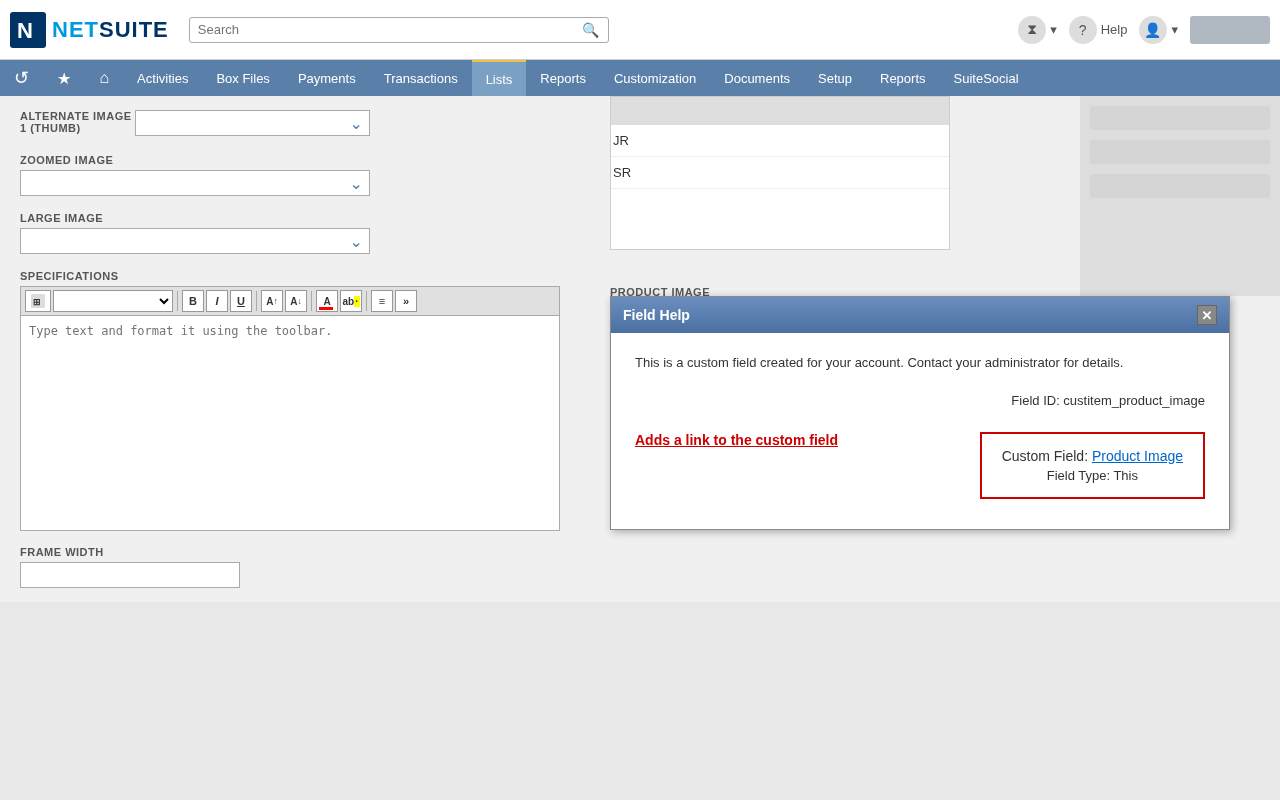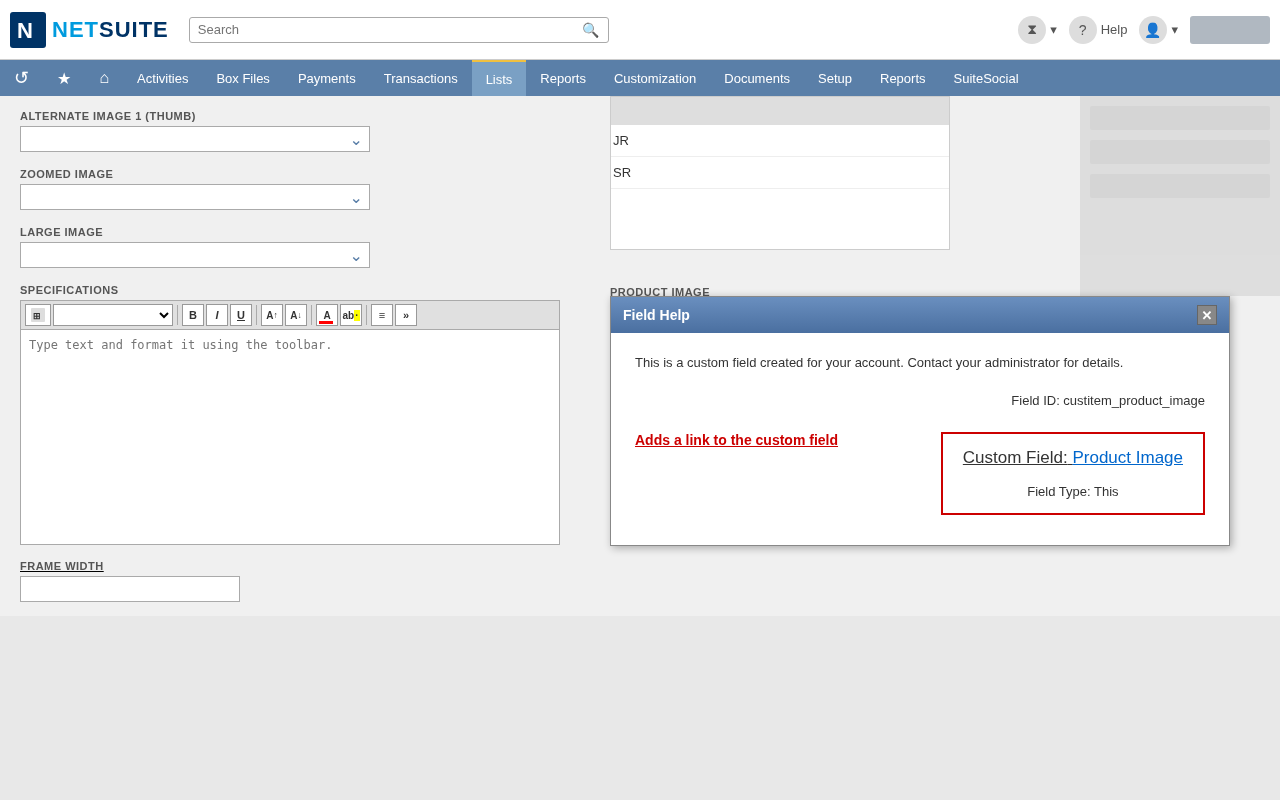--- a/index.html
+++ b/index.html
@@ -121,21 +121,21 @@
     .field-label {
       font-size: 11px;
       color: #555;
       font-weight: bold;
       margin-bottom: 4px;
       letter-spacing: 0.5px;
     }
 
     .field-col {
       display: flex;
-      flex-direction: column;
+      flex-direction: row;
     }
 
     .dropdown-input {
       display: flex;
       align-items: center;
       background: #fff;
       border: 1px solid #aaa;
       height: 26px;
       width: 100%;
       padding: 0 6px;
@@ -263,24 +263,23 @@
       text-decoration: underline;
       cursor: pointer;
     }
     .modal-right-box {
       border: 2px solid #cc0000;
       padding: 14px 20px;
       min-width: 200px;
       text-align: center;
     }
     .modal-custom-field {
-      font-size: 17px;
+      font-size: 14px;
       color: #333;
-      margin-bottom: 16px;
-      text-decoration: underline;
+      margin-bottom: 4px;
     }
     .modal-custom-field a {
       color: #0066cc;
       text-decoration: underline;
       cursor: pointer;
     }
     .modal-field-type {
       font-size: 13px;
       color: #333;
     }
@@ -456,21 +455,21 @@
         <div class="toolbar-divider"></div>
 
         <button class="toolbar-btn">≡</button>
         <button class="toolbar-btn">»</button>
       </div>
 
       
       <textarea class="text-area-editor" readonly="" placeholder="Type text and format it using the toolbar." style=""></textarea>
     </div>
 
-    <div style="margin-top: 12px; text-decoration: underline;">
+    <div style="margin-top: 12px;">
       <div class="field-label">FRAME WIDTH</div>
       <input type="text" class="frame-width-input" style="">
     </div>
 
   </div>
 
   <div class="modal">
     <div class="modal-header">
       <span class="modal-title">Field Help</span>
       <div class="modal-close">✕</div>

